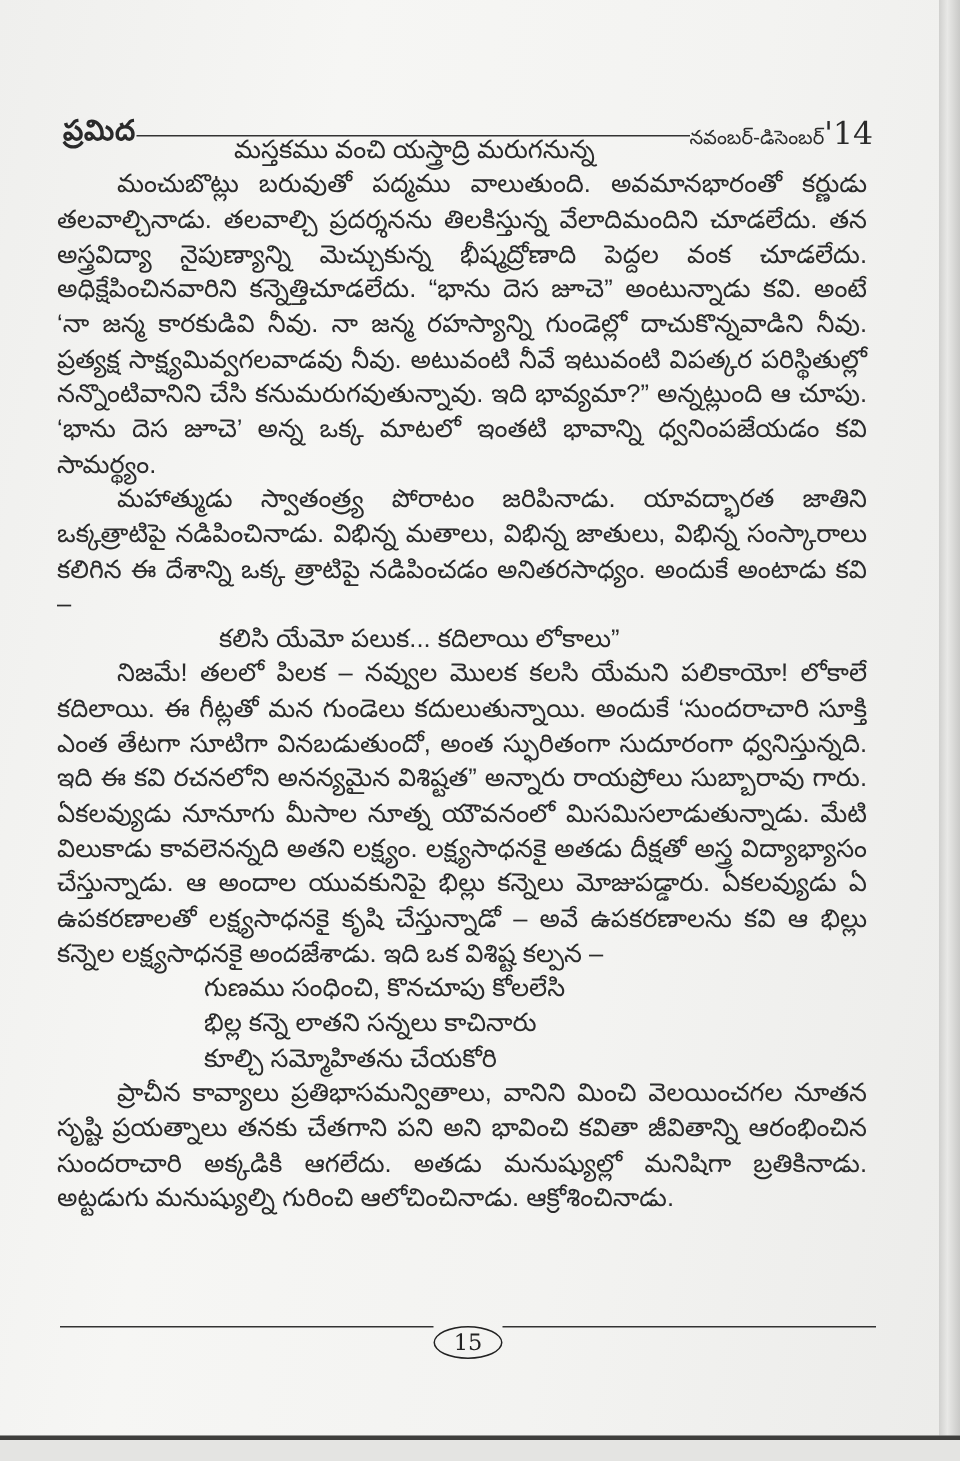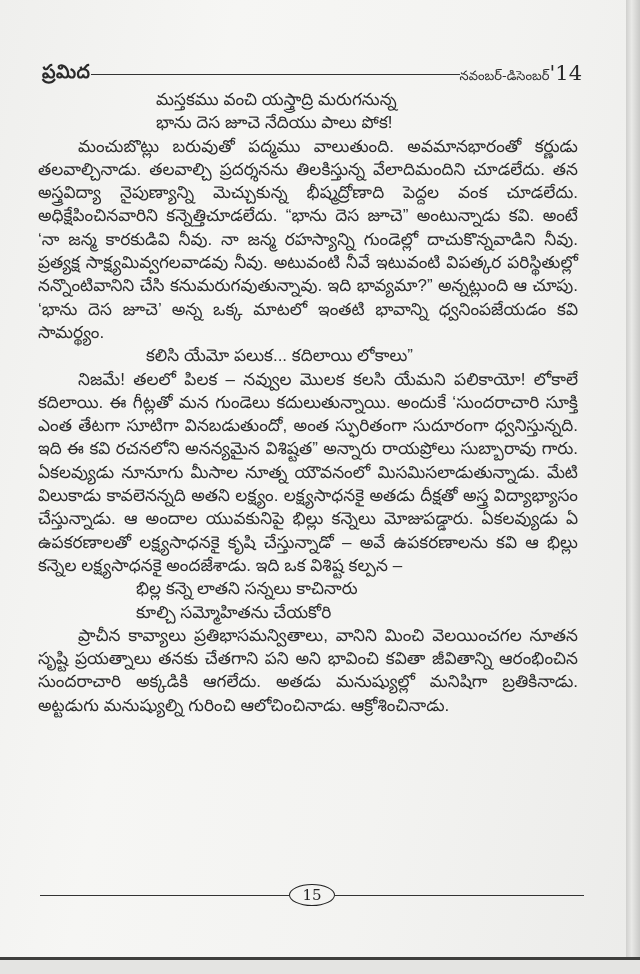--- a/index.html
+++ b/index.html
@@ -32,21 +32,21 @@
       left: 0;
       bottom: 0;
       width: 640px;
       height: 14px;
       background: #e4e4e2;
       border-top: 3px solid #3f3f3d;
     }
     .header {
       position: absolute;
       left: 42px;
-      top: 60px;
+      top: 76px;
       width: 540px;
       height: 26px;
       display: flex;
       align-items: center;
     }
     .masthead {
       font-family: "DejaVu Sans", sans-serif;
       font-weight: bold;
       font-size: 19px;
       color: #2a2a2a;
@@ -88,21 +88,20 @@
       text-indent: 40px;
       margin: 0;
     }
     .footer {
       position: absolute;
       left: 40px;
       top: 884px;
       width: 544px;
       height: 22px;
       display: flex;
-      align-items: center;
     }
     .footer-rule {
       flex: 1;
       height: 0;
       border-top: 1.5px solid #333;
     }
     .page-number {
       font-family: "DejaVu Serif", serif;
       font-size: 15px;
       color: #222;
@@ -120,28 +119,29 @@
 <div class="sheet">
 
   <div class="header">
     <span class="masthead">ప్రమిద</span>
     <span class="header-rule"></span>
     <span class="issue"><span>నవంబర్-డిసెంబర్</span><span class="yr">'14</span></span>
   </div>
 
   <div class="content">
     <div class="verse">మస్తకము వంచి యస్త్రాద్రి మరుగనున్న</div>
-    <div class="verse">భాను దెస జూచె నేదియు పాలు పోక!</div>
 
     <p class="para">మంచుబొట్లు బరువుతో పద్మము వాలుతుంది. అవమానభారంతో కర్ణుడు తలవాల్చినాడు. తలవాల్చి ప్రదర్శనను తిలకిస్తున్న వేలాదిమందిని చూడలేదు. తన అస్త్రవిద్యా నైపుణ్యాన్ని మెచ్చుకున్న భీష్మద్రోణాది పెద్దల వంక చూడలేదు. అధిక్షేపించినవారిని కన్నెత్తిచూడలేదు. “భాను దెస జూచె” అంటున్నాడు కవి. అంటే ‘నా జన్మ కారకుడివి నీవు. నా జన్మ రహస్యాన్ని గుండెల్లో దాచుకొన్నవాడిని నీవు. ప్రత్యక్ష సాక్ష్యమివ్వగలవాడవు నీవు. అటువంటి నీవే ఇటువంటి విపత్కర పరిస్థితుల్లో నన్నొంటివానిని చేసి కనుమరుగవుతున్నావు. ఇది భావ్యమా?” అన్నట్లుంది ఆ చూపు. ‘భాను దెస జూచె’ అన్న ఒక్క మాటలో ఇంతటి భావాన్ని ధ్వనింపజేయడం కవి సామర్థ్యం.</p>
+    <p class="para">మహాత్ముడు స్వాతంత్ర్య పోరాటం జరిపినాడు. యావద్భారత జాతిని ఒక్కత్రాటిపై నడిపించినాడు. విభిన్న మతాలు, విభిన్న జాతులు, విభిన్న సంస్కారాలు కలిగిన ఈ దేశాన్ని ఒక్క త్రాటిపై నడిపించడం అనితరసాధ్యం. అందుకే అంటాడు కవి –</p>
 
     <div class="verse indent2">కలిసి యేమో పలుక... కదిలాయి లోకాలు”</div>
 
     <p class="para">నిజమే! తలలో పిలక – నవ్వుల మొలక కలసి యేమని పలికాయో! లోకాలే కదిలాయి. ఈ గీట్లతో మన గుండెలు కదులుతున్నాయి. అందుకే ‘సుందరాచారి సూక్తి ఎంత తేటగా సూటిగా వినబడుతుందో, అంత స్ఫురితంగా సుదూరంగా ధ్వనిస్తున్నది. ఇది ఈ కవి రచనలోని అనన్యమైన విశిష్టత” అన్నారు రాయప్రోలు సుబ్బారావు గారు. ఏకలవ్యుడు నూనూగు మీసాల నూత్న యౌవనంలో మిసమిసలాడుతున్నాడు. మేటి విలుకాడు కావలెనన్నది అతని లక్ష్యం. లక్ష్యసాధనకై అతడు దీక్షతో అస్త్ర విద్యాభ్యాసం చేస్తున్నాడు. ఆ అందాల యువకునిపై భిల్లు కన్నెలు మోజుపడ్డారు. ఏకలవ్యుడు ఏ ఉపకరణాలతో లక్ష్యసాధనకై కృషి చేస్తున్నాడో – అవే ఉపకరణాలను కవి ఆ భిల్లు కన్నెల లక్ష్యసాధనకై అందజేశాడు. ఇది ఒక విశిష్ట కల్పన –</p>
 
+    <div class="verse indent3">గుణము సంధించి, కొనచూపు కోలలేసి</div>
     <div class="verse indent3">భిల్ల కన్నె లాతని సన్నలు కాచినారు</div>
     <div class="verse indent3">కూల్చి సమ్మోహితను చేయకోరి</div>
 
     <p class="para">ప్రాచీన కావ్యాలు ప్రతిభాసమన్వితాలు, వానిని మించి వెలయించగల నూతన సృష్టి ప్రయత్నాలు తనకు చేతగాని పని అని భావించి కవితా జీవితాన్ని ఆరంభించిన సుందరాచారి అక్కడికి ఆగలేదు. అతడు మనుష్యుల్లో మనిషిగా బ్రతికినాడు. అట్టడుగు మనుష్యుల్ని గురించి ఆలోచించినాడు. ఆక్రోశించినాడు.</p>
   </div>
 
   <div class="footer">
     <span class="footer-rule"></span>
     <span class="page-number">15</span>
     <span class="footer-rule"></span>

